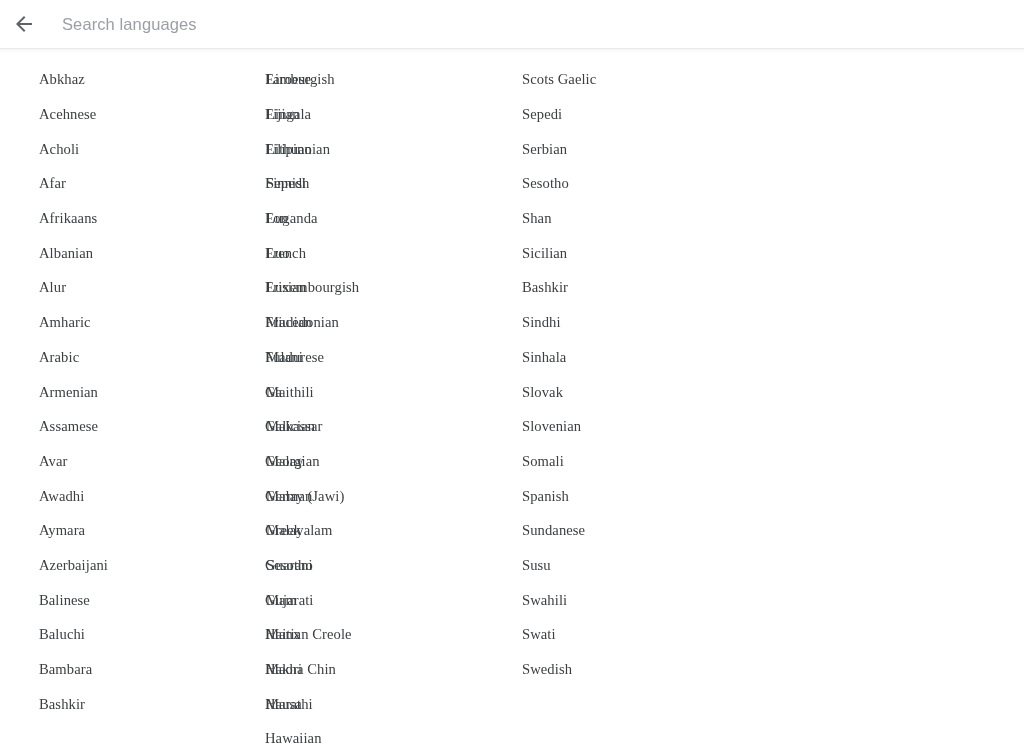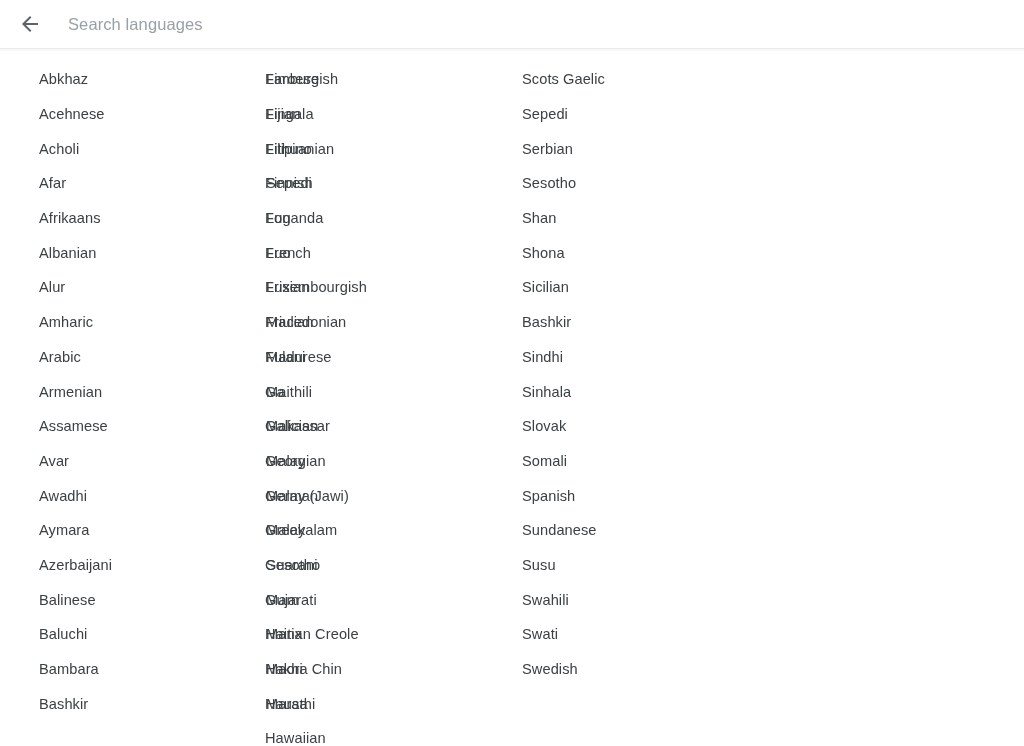--- a/index.html
+++ b/index.html
@@ -25,21 +25,21 @@
   }
 
   
   .search-header {
     position: relative;
     height: 48px;
     display: flex;
     align-items: center;
     background: #ffffff;
     box-sizing: border-box;
-    padding: 0 8px 0 10px;
+    padding: 0 8px 0 4px;
   }
   .back-btn {
     width: 40px;
     height: 40px;
     flex: 0 0 40px;
     display: flex;
     align-items: center;
     justify-content: center;
     border: none;
     background: transparent;
@@ -86,20 +86,21 @@
   }
 
   
   .lang-grid-scroll {
     position: absolute;
     top: 52px;
     left: 0;
     right: 0;
     bottom: 0;
     overflow: hidden;
+    font-family: Liberation Serif, serif;
   }
   .lang-grid {
     display: flex;
     padding-top: 10px;
   }
   .lang-column {
     flex: 0 0 auto;
     box-sizing: border-box;
   }
   .lang-column.col-0 { width: 265px; padding-left: 39px; }
@@ -209,26 +210,26 @@
         <div class="lang-item">Maori</div>
         <div class="lang-item">Marathi</div>
       </div>
 
       <div class="lang-column col-3">
         <div class="lang-item">Scots Gaelic</div>
         <div class="lang-item">Sepedi</div>
         <div class="lang-item">Serbian</div>
         <div class="lang-item">Sesotho</div>
         <div class="lang-item">Shan</div>
-        <div class="lang-item">Shona</div>
         <div class="lang-item">Sicilian</div>
         <div class="lang-item">Bashkir</div>
         <div class="lang-item">Sindhi</div>
         <div class="lang-item">Sinhala</div>
         <div class="lang-item">Slovak</div>
+        <div class="lang-item">Slovenian</div>
         <div class="lang-item">Somali</div>
         <div class="lang-item">Spanish</div>
         <div class="lang-item">Sundanese</div>
         <div class="lang-item">Susu</div>
         <div class="lang-item">Swahili</div>
         <div class="lang-item">Swati</div>
         <div class="lang-item">Swedish</div>
       </div>
 
     </div>

